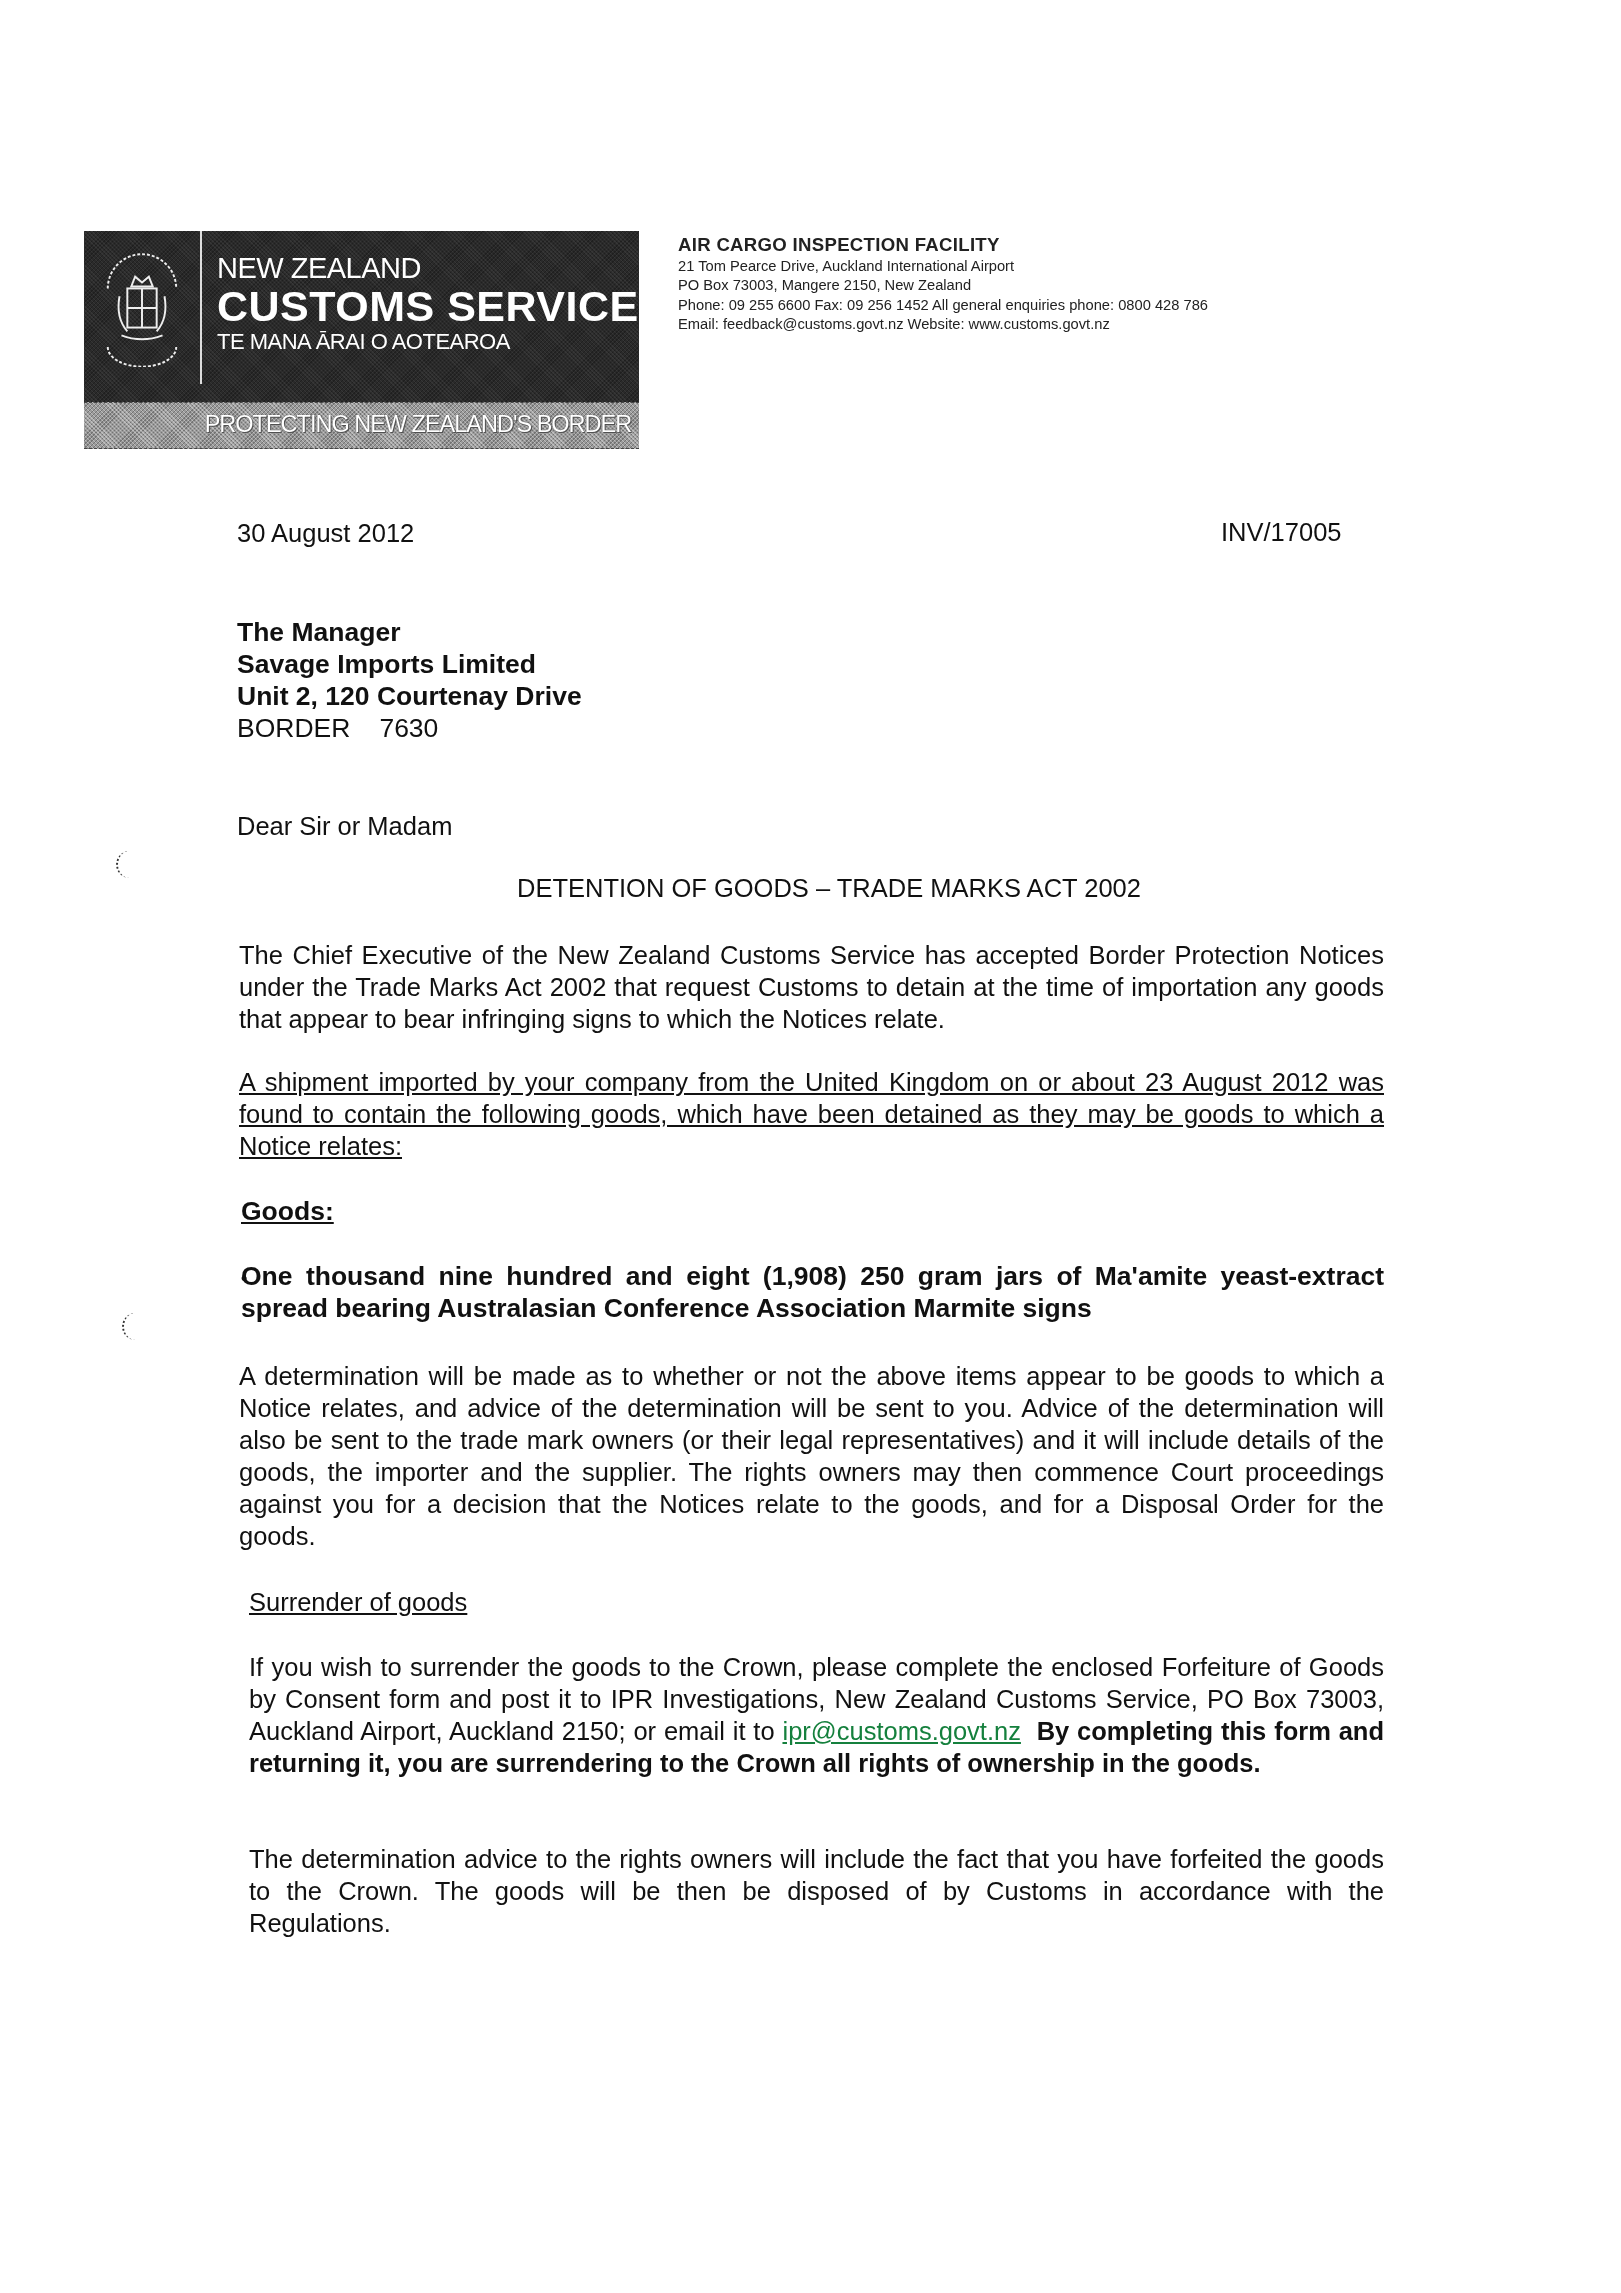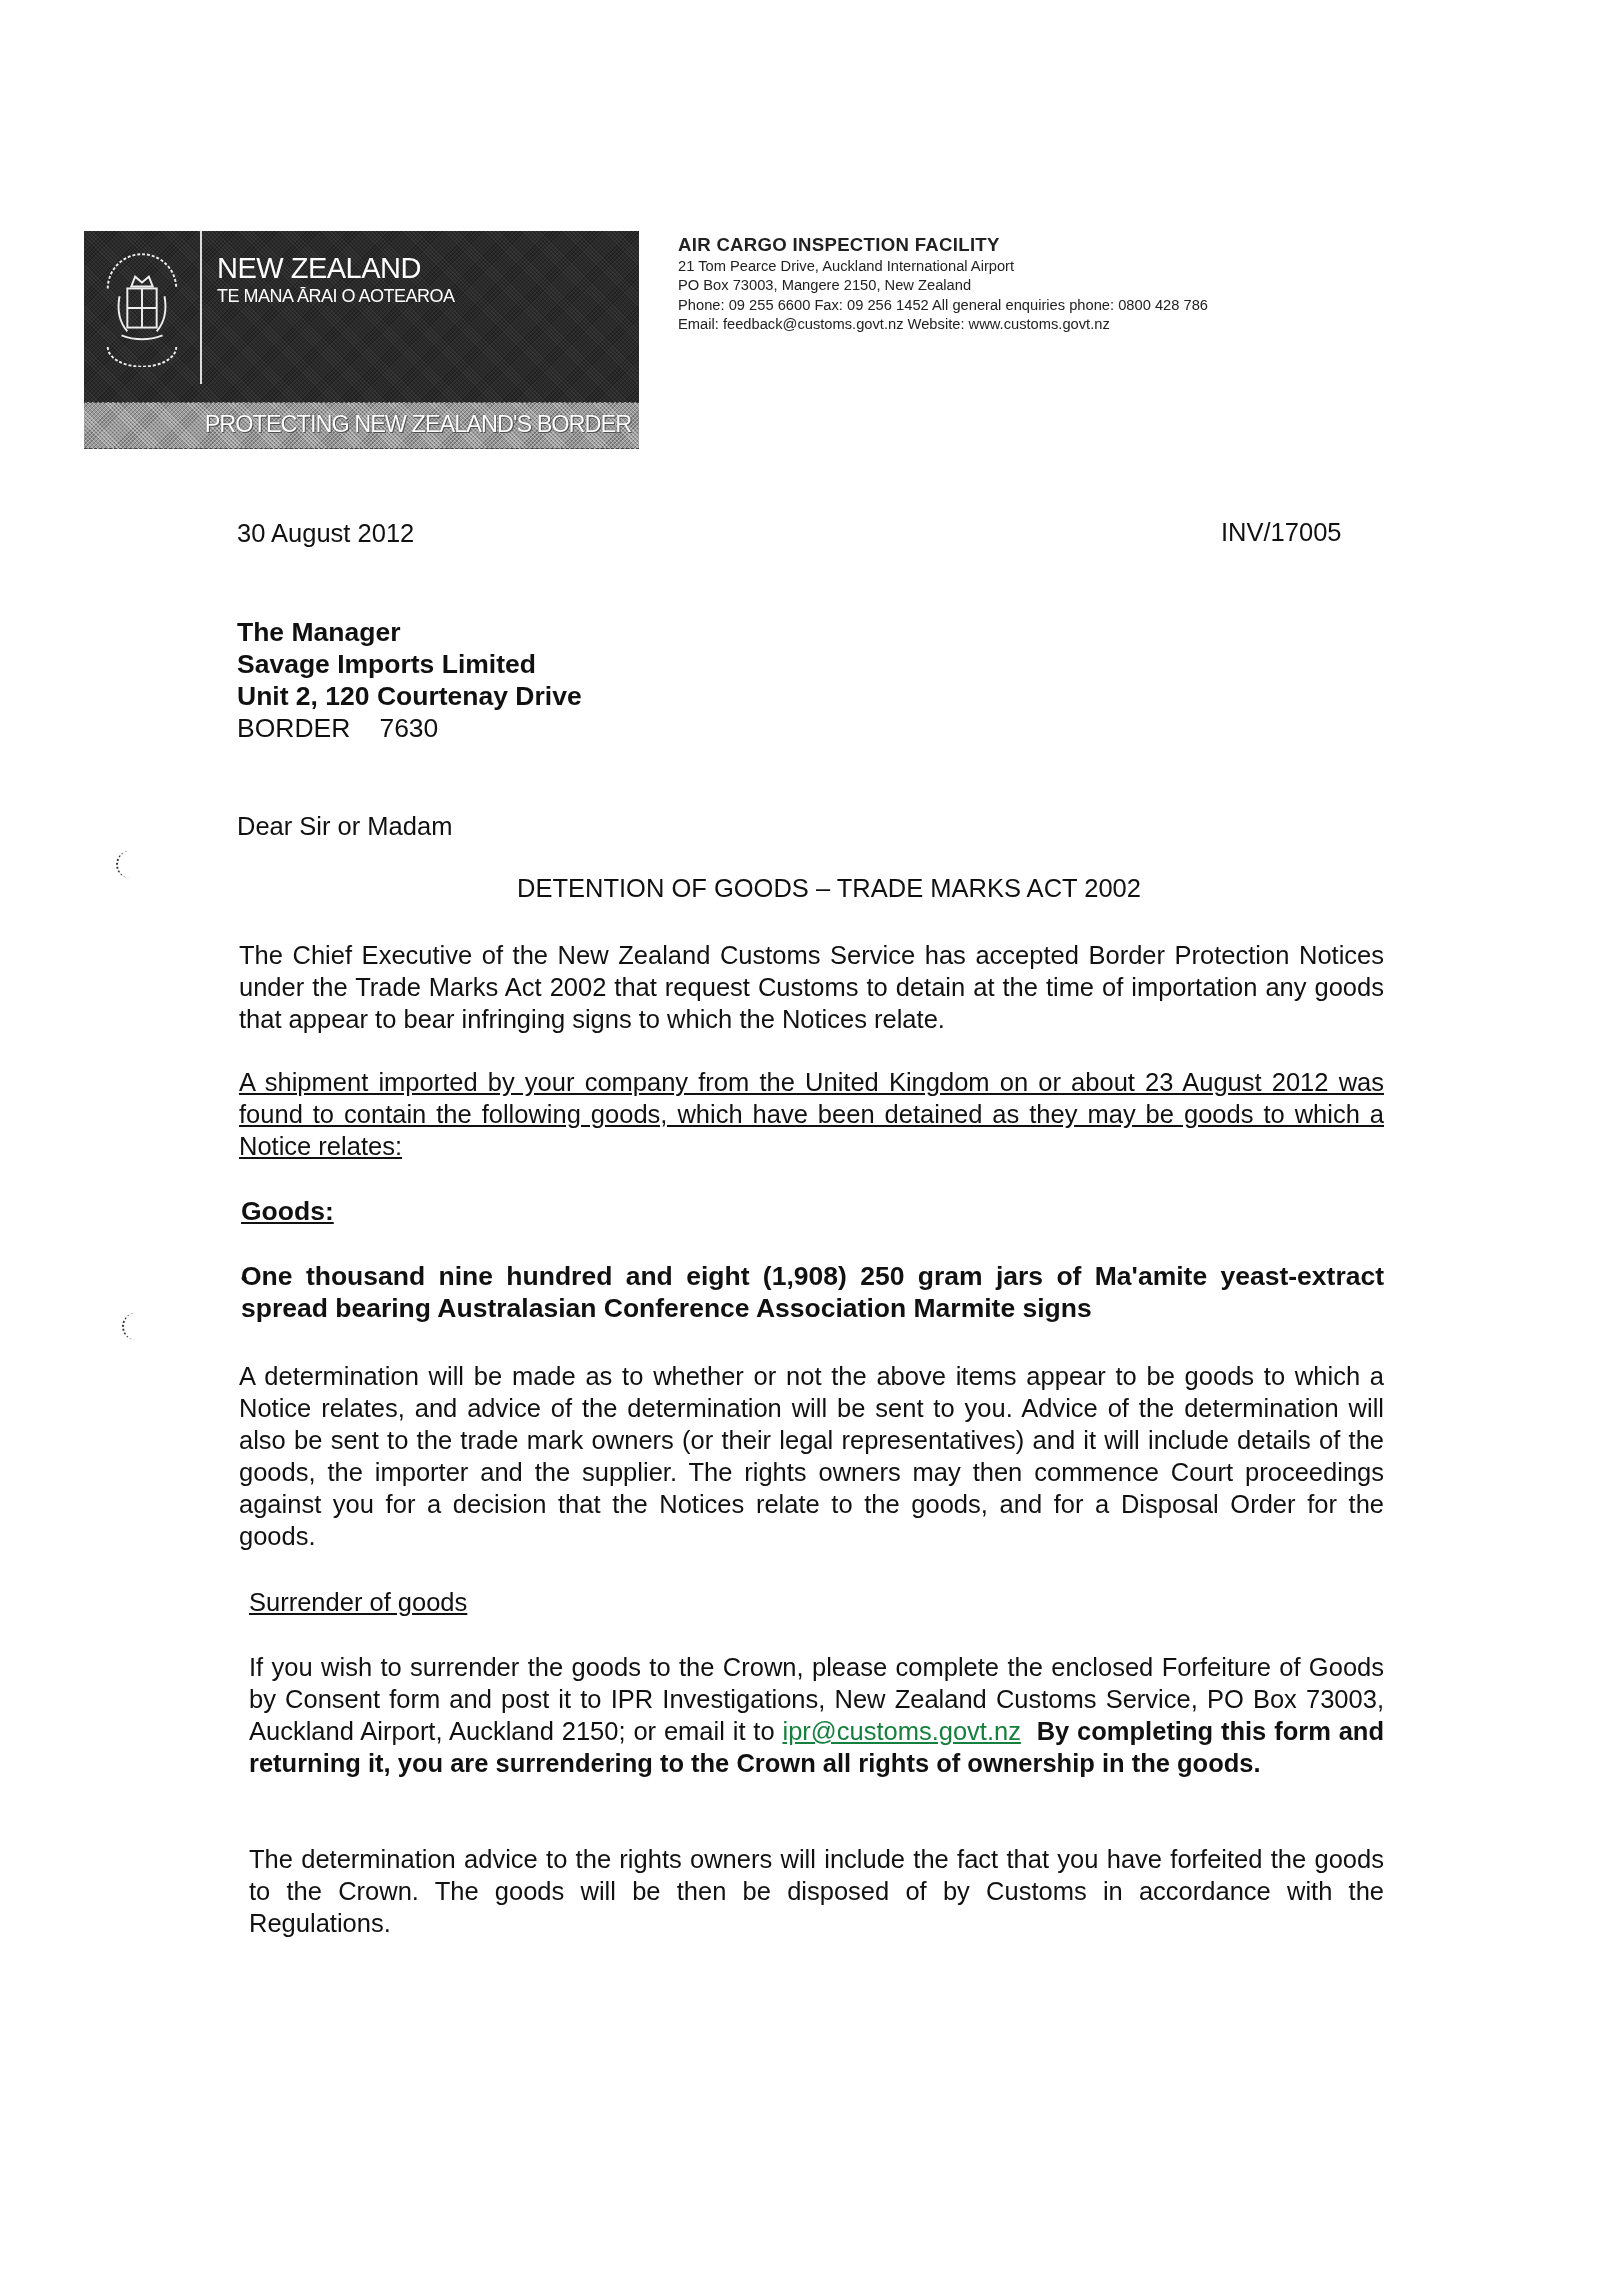--- a/index.html
+++ b/index.html
@@ -10,21 +10,21 @@
   .logo-block { position: absolute; left: 84px; top: 231px; width: 555px; height: 194px;
     background: #2a2a2a;
     background-image: repeating-linear-gradient(45deg, rgba(255,255,255,0.06) 0 1px, transparent 1px 2.9px),
                       repeating-linear-gradient(-45deg, rgba(0,0,0,0.25) 0 1px, transparent 1px 2.9px);
   }
   .crest { position: absolute; left: 0; top: 0; width: 116px; height: 153px; border-right: 2.9px solid #ddd; }
   .crest svg { position: absolute; left: 13.7px; top: 17.6px; }
   .brand { position: absolute; left: 133px; top: 21.6px; color: #fff; }
   .brand .nz { font-size: 29px; letter-spacing: -0.5px; font-weight: normal; line-height: 31px; }
   .brand .cs { font-size: 43px; font-weight: bold; letter-spacing: 0.5px; line-height: 45px; }
-  .brand .maori { font-size: 18px; letter-spacing: -0.5px; line-height: 25.5px; }
+  .brand .maori { font-size: 22px; letter-spacing: -0.5px; line-height: 25.5px; }
   .tagline-bar { position: absolute; left: 84px; top: 402px; width: 555px; height: 45px;
     background: #9a9a9a;
     background-image: repeating-linear-gradient(45deg, rgba(255,255,255,0.35) 0 1px, transparent 1px 2.9px),
                       repeating-linear-gradient(-45deg, rgba(0,0,0,0.25) 0 1px, transparent 1px 2.9px);
     border-top: 1px dashed #444; border-bottom: 1px dashed #444;
   }
   .tagline-bar span { position: absolute; right: 7.8px; top: 7.8px; font-size: 23.5px; color: #fff;
     letter-spacing: -1px; text-shadow: 0 0 1px #333, 1px 1px 0 #555; }
 
   .facility { position: absolute; left: 678px; top: 235px; font-size: 14.7px; line-height: 19.6px; color: #222; }
@@ -69,20 +69,21 @@
       <line x1="30" y1="60" x2="60" y2="60" stroke="#eee" stroke-width="2"></line>
       <path d="M34 38 L38 28 L45 34 L52 28 L56 38 Z" fill="none" stroke="#eee" stroke-width="2"></path>
       <path d="M22 48 Q18 70 30 84" fill="none" stroke="#eee" stroke-width="2"></path>
       <path d="M68 48 Q72 70 60 84" fill="none" stroke="#eee" stroke-width="2"></path>
       <path d="M24 88 Q45 96 66 88" fill="none" stroke="#eee" stroke-width="2"></path>
       <path d="M10 100 A35 20 0 0 0 80 100" fill="none" stroke="#eee" stroke-width="2" stroke-dasharray="3 2"></path>
     </svg>
   </div>
   <div class="brand">
     <div class="nz">NEW ZEALAND</div>
+    <div class="cs">CUSTOMS SERVICE</div>
     <div class="maori">TE MANA ĀRAI O AOTEAROA</div>
   </div>
 </div>
 <div class="tagline-bar">
   <span>PROTECTING NEW ZEALAND'S BORDER</span>
 </div>
 
 <div class="facility">
   <div class="fac-title">AIR CARGO INSPECTION FACILITY</div>
   <div>21 Tom Pearce Drive, Auckland International Airport</div>

